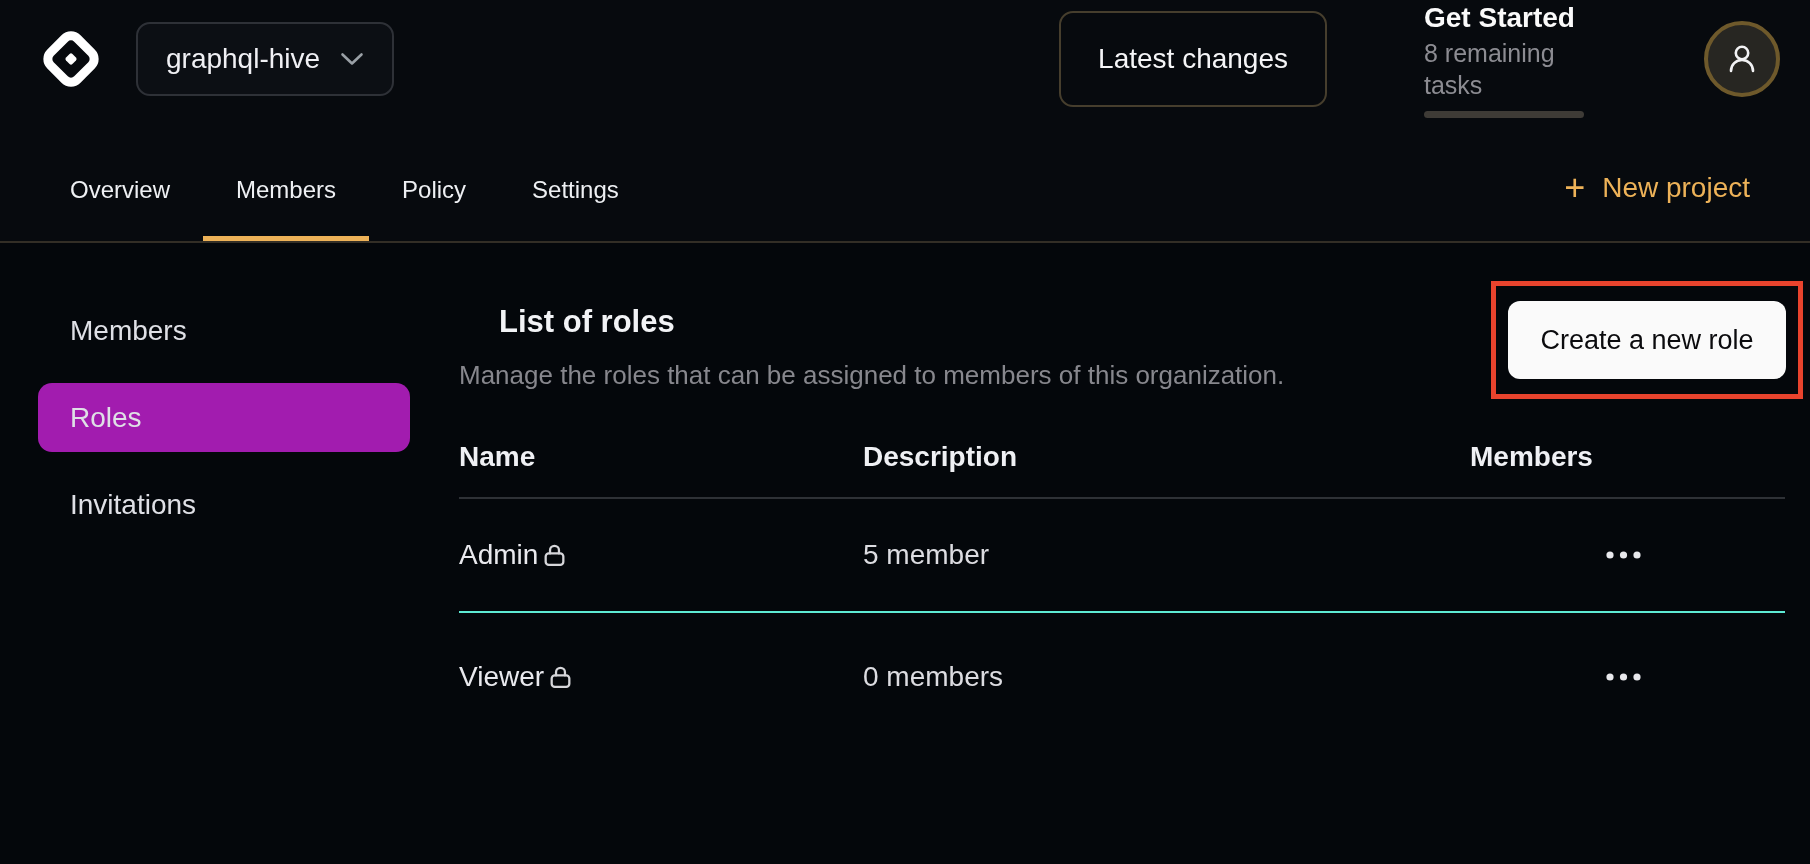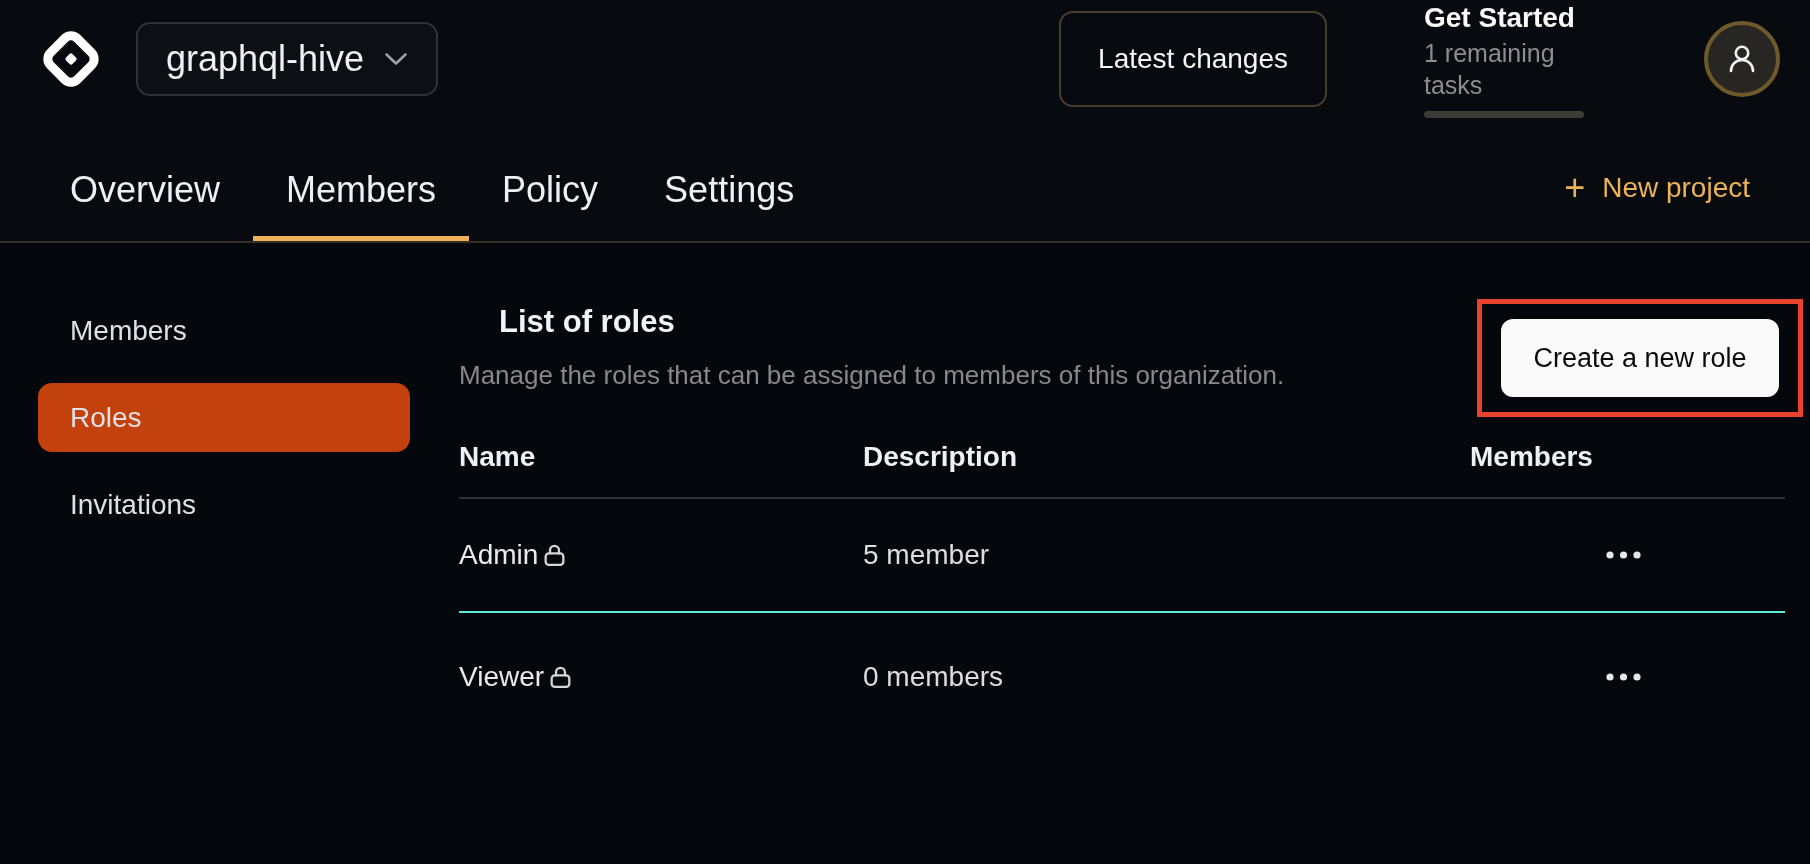--- a/index.html
+++ b/index.html
@@ -29,21 +29,21 @@
   .logo{width:68px;height:68px;flex:0 0 auto;}
   .org-selector{
     margin-left:31px;
     height:74px;
     display:flex;align-items:center;gap:20px;
     padding:0 28px;
     border:2px solid #2e3137;
     border-radius:14px;
     background:#0c0f14;
     color:#f0f0f4;
-    font-size:36px;
+    font-size:28px;
     cursor:pointer;
   }
   .spacer{flex:1;}
   .btn-outline{
     height:96px;
     display:flex;align-items:center;
     padding:0 37px;
     border:2px solid #463e2d;
     border-radius:14px;
     background:transparent;
@@ -68,21 +68,21 @@
     background:#272622;
     display:flex;align-items:center;justify-content:center;
     cursor:pointer;flex:0 0 auto;
   }
   
   .tab-row{position:relative;height:123px;}
   .tabs{position:absolute;bottom:0;left:37px;display:flex;}
   .tab{
     position:relative;
     padding:0 33px 35px;
-    font-size:36px;
+    font-size:24px;
     color:#eef0f3;
     font-weight:500;
     line-height:32px;
     cursor:pointer;
     white-space:nowrap;
   }
   .tab.active::after{
     content:"";
     position:absolute;left:0;right:0;bottom:0;height:5px;
     background:var(--accent);
@@ -104,29 +104,29 @@
   }
   .sidebar{width:459px;padding-top:53px;flex:0 0 auto;}
   .side-item{
     width:372px;height:69px;margin:0 0 18px 38px;
     display:flex;align-items:center;
     padding-left:32px;
     border-radius:14px;
     font-size:28px;color:#dfe0e6;
     cursor:pointer;
   }
-  .side-item.active{background:#c2410c;}
+  .side-item.active{background:#a21caf;}
   .main{flex:1;padding:59px 25px 0 0;}
   .page-title{font-size:31px;font-weight:700;color:#f2f3f6;line-height:40px;margin-left:40px;}
   .page-subtitle{margin-top:15px;font-size:26px;color:#87878d;line-height:36px;}
   
   .annotation-box{
-    position:absolute;top:56px;right:7px;
+    position:absolute;top:38px;right:7px;
     border:5px solid var(--annotation);
-    padding:15px 19px;
+    padding:15px 12px;
   }
   .create-role-btn{
     width:278px;height:78px;
     background:var(--button-bg);
     border:none;border-radius:12px;
     font-family:inherit;
     font-size:27px;font-weight:500;color:#0b0b0e;
     cursor:pointer;
   }
   
@@ -170,21 +170,21 @@
           </svg>
       </span>
     </div>
 
     <div class="spacer"></div>
 
     <button class="btn-outline" style="font-family:inherit;">Latest changes</button>
 
     <div class="get-started">
       <div class="gs-title">Get Started</div>
-      <div class="gs-sub">1 remaining tasks</div>
+      <div class="gs-sub">8 remaining tasks</div>
       <div class="gs-progress"></div>
     </div>
 
     <div class="avatar">
       <span style="display:flex;">
         <svg width="38" height="38" viewBox="0 0 38 38">
           <circle cx="19" cy="13" r="6.2" stroke="#f2f2f4" stroke-width="2.6" fill="none"></circle>
           <path d="M8 31c0-6.5 4.9-11 11-11s11 4.5 11 11" stroke="#f2f2f4" stroke-width="2.6" fill="none" stroke-linecap="round"></path>
         </svg>
       </span>

